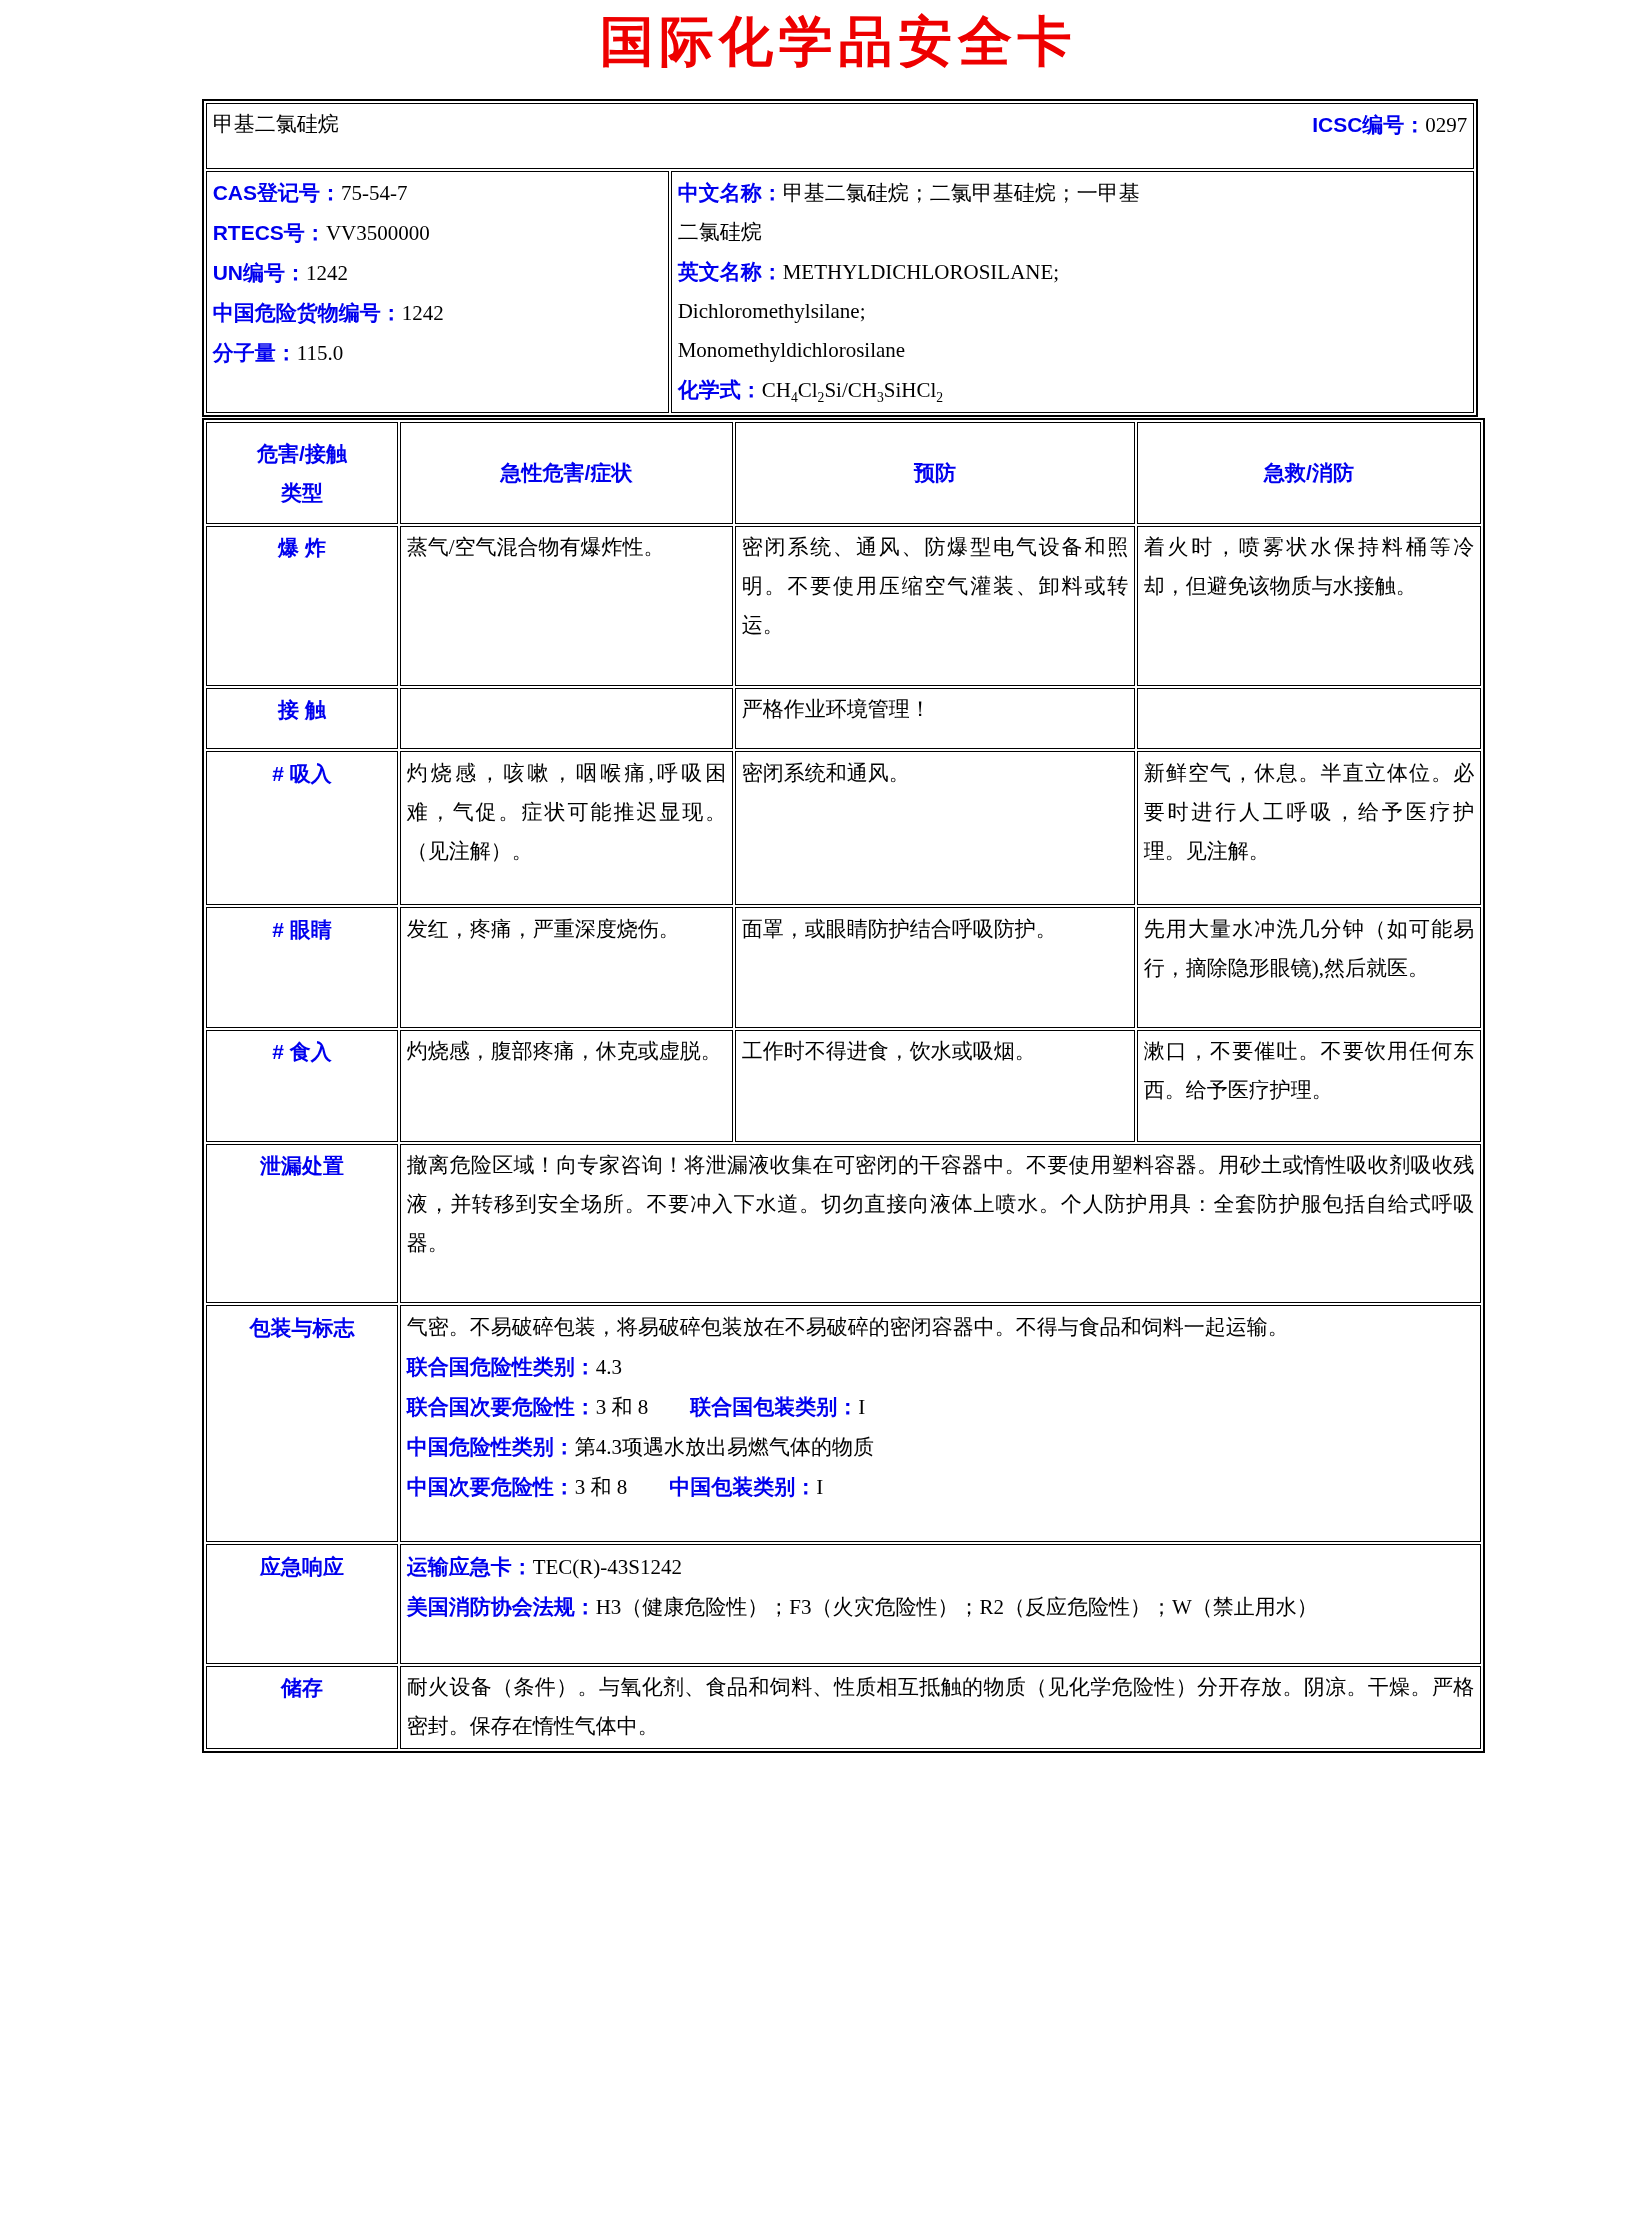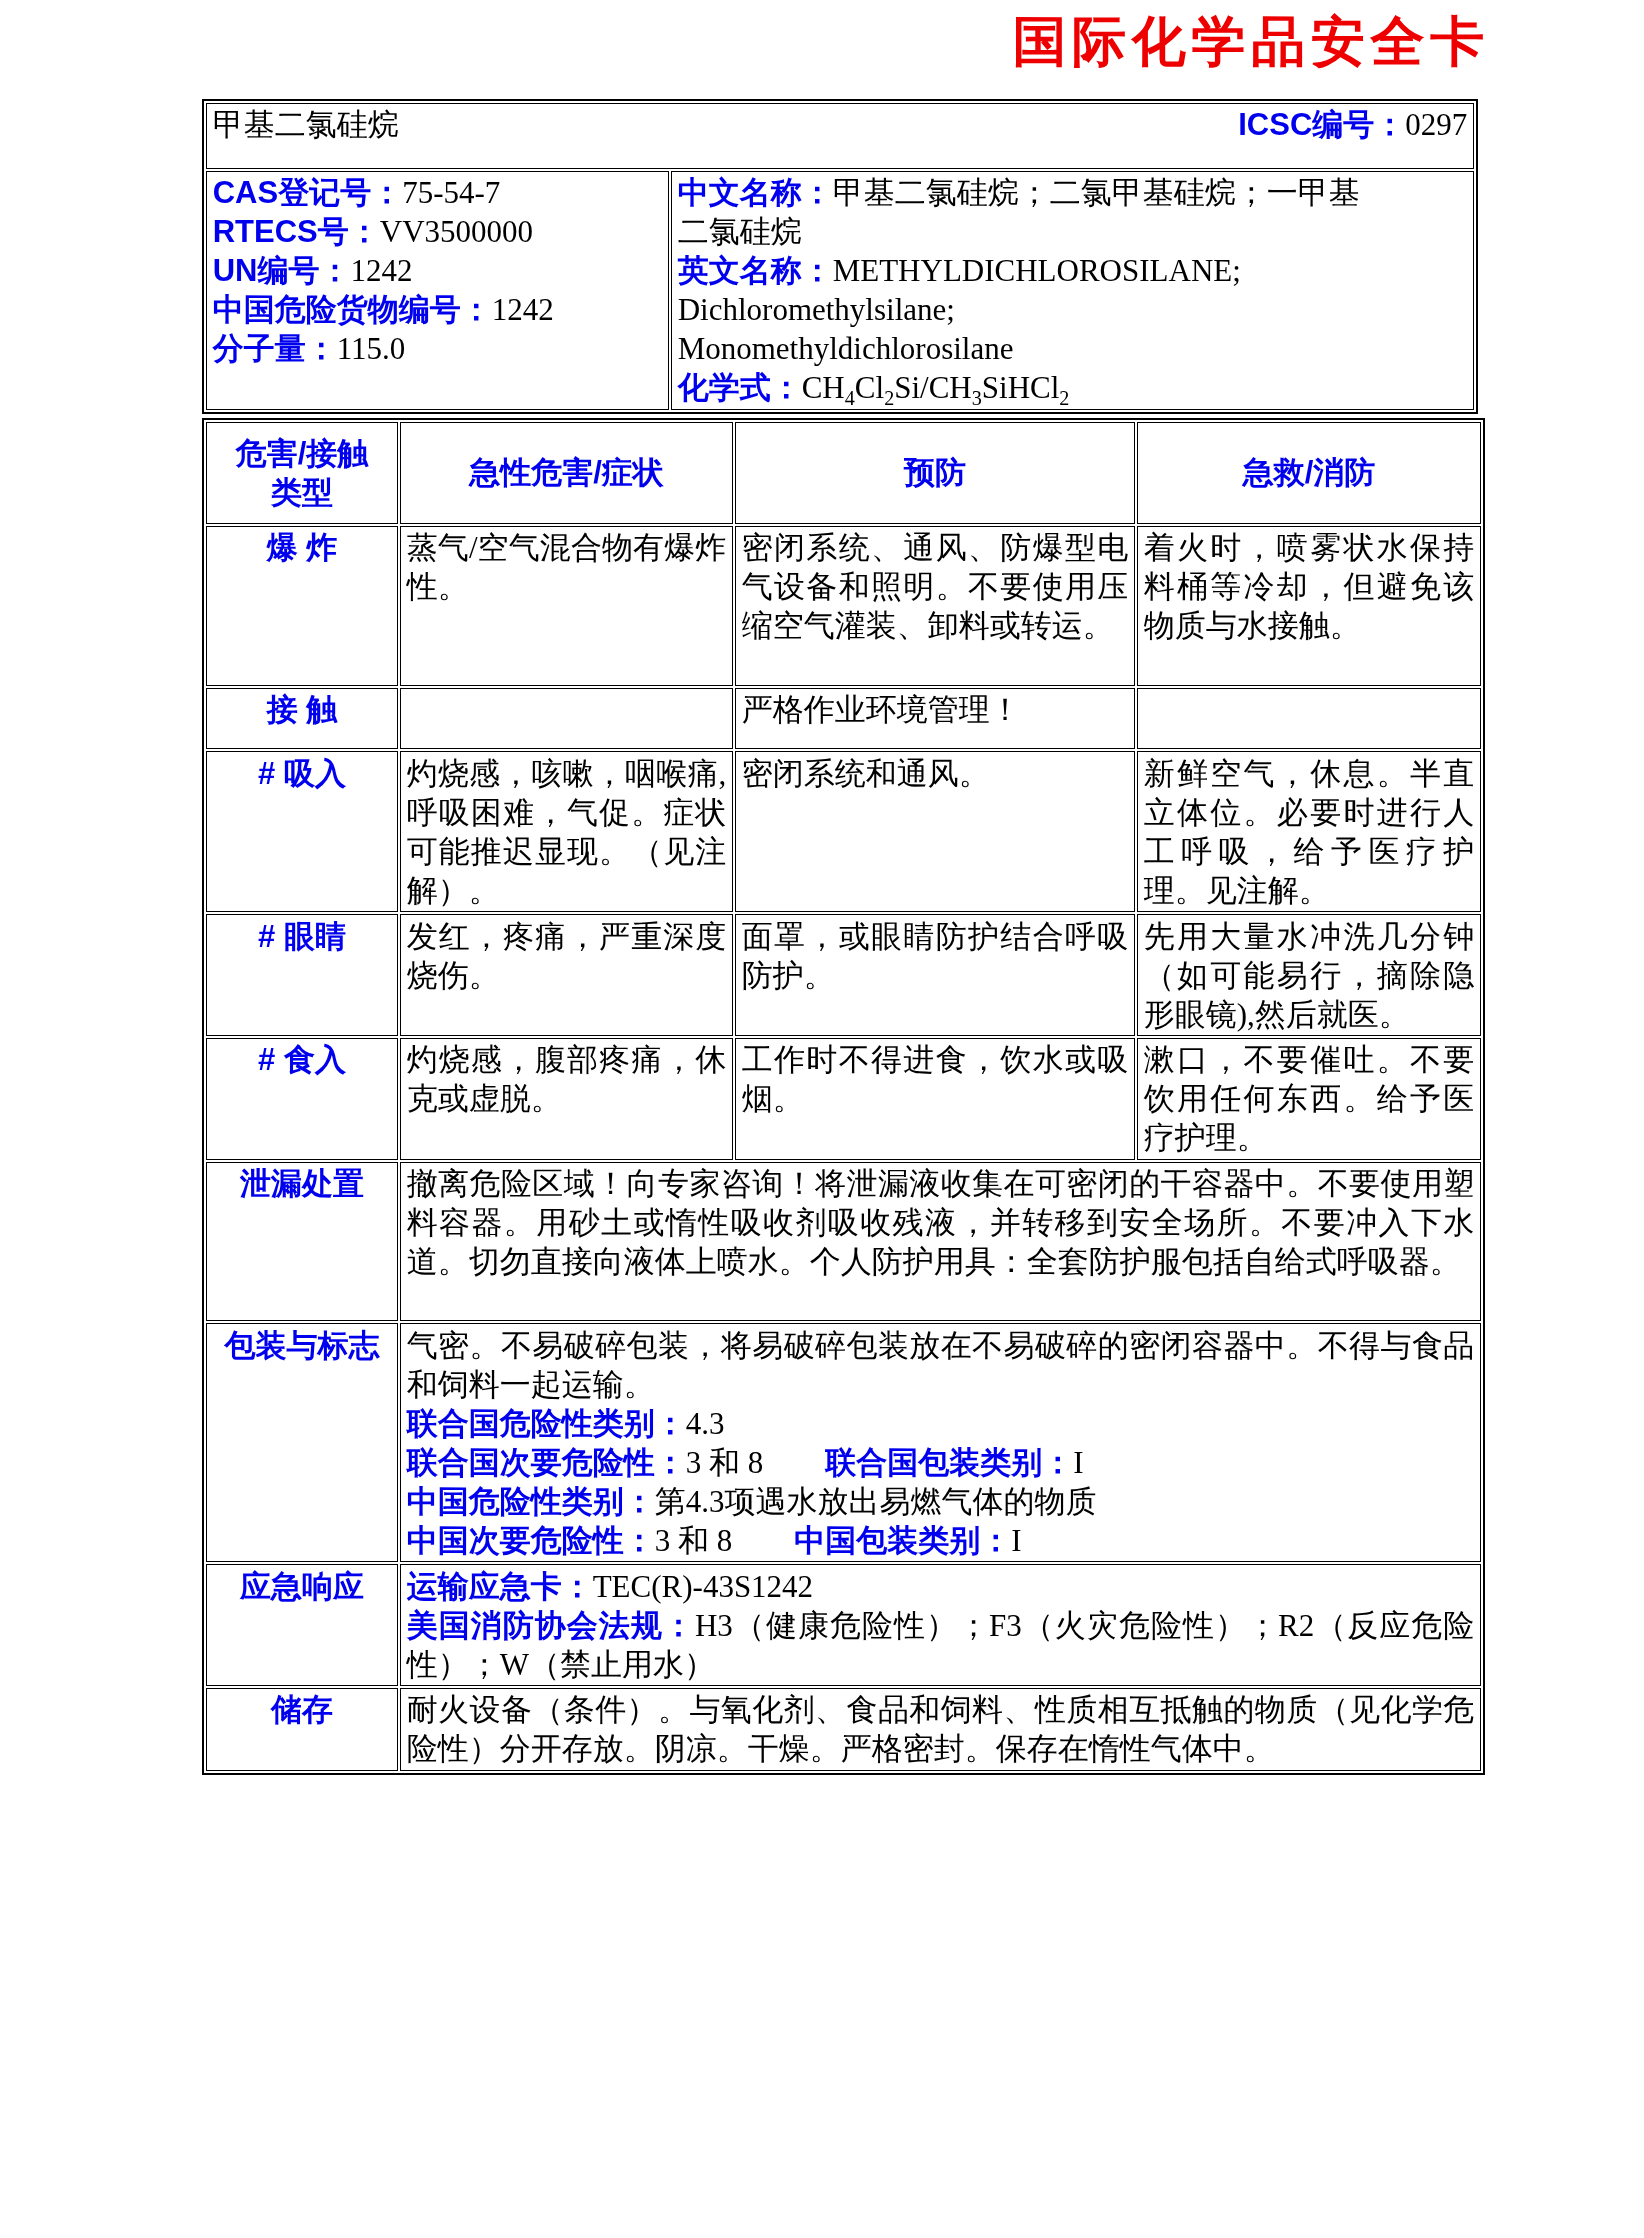--- a/index.html
+++ b/index.html
@@ -1,31 +1,31 @@
 <!DOCTYPE html>
 <html style="font-size:11.4px"><head>
 <meta charset="utf-8">
 <style>
   html,body{margin:0;padding:0;background:#ffffff;}
   .page{
     position:relative;width:1645px;height:2239px;background:#ffffff;
     font-family:"Liberation Serif","DejaVu Serif",serif;color:#000000;
   }
   .title{
-    position:absolute;top:5.7px;left:187px;width:1303px;text-align:right;
+    position:absolute;top:5.7px;left:187px;width:1303px;text-align:center;
     font-family:"Liberation Sans","DejaVu Sans",sans-serif;
     font-weight:bold;font-size:54px;letter-spacing:5.7px;color:#EE0000;
   }
   table.tbl{
     border-collapse:separate;border-spacing:2.1px;
     border:2.8px solid #000;background:#fff;table-layout:fixed;
   }
   table.tbl td{
     border:1.4px solid #000;padding:1.4px 5.7px;vertical-align:top;
-    font-size:31px;line-height:39px;overflow:hidden;
+    font-size:21px;line-height:39px;overflow:hidden;
   }
   .tblA{position:absolute;top:99px;left:202px;width:1271px;}
   .tblB{position:absolute;top:418px;left:202px;width:1271px;}
   .lb{
     color:#0000EE;font-weight:bold;
     font-family:"Liberation Sans","DejaVu Sans",sans-serif;
   }
   sub{font-size:0.65em;line-height:0;}
   
   .rowName td{height:61px;vertical-align:middle;font-size:33px;}

